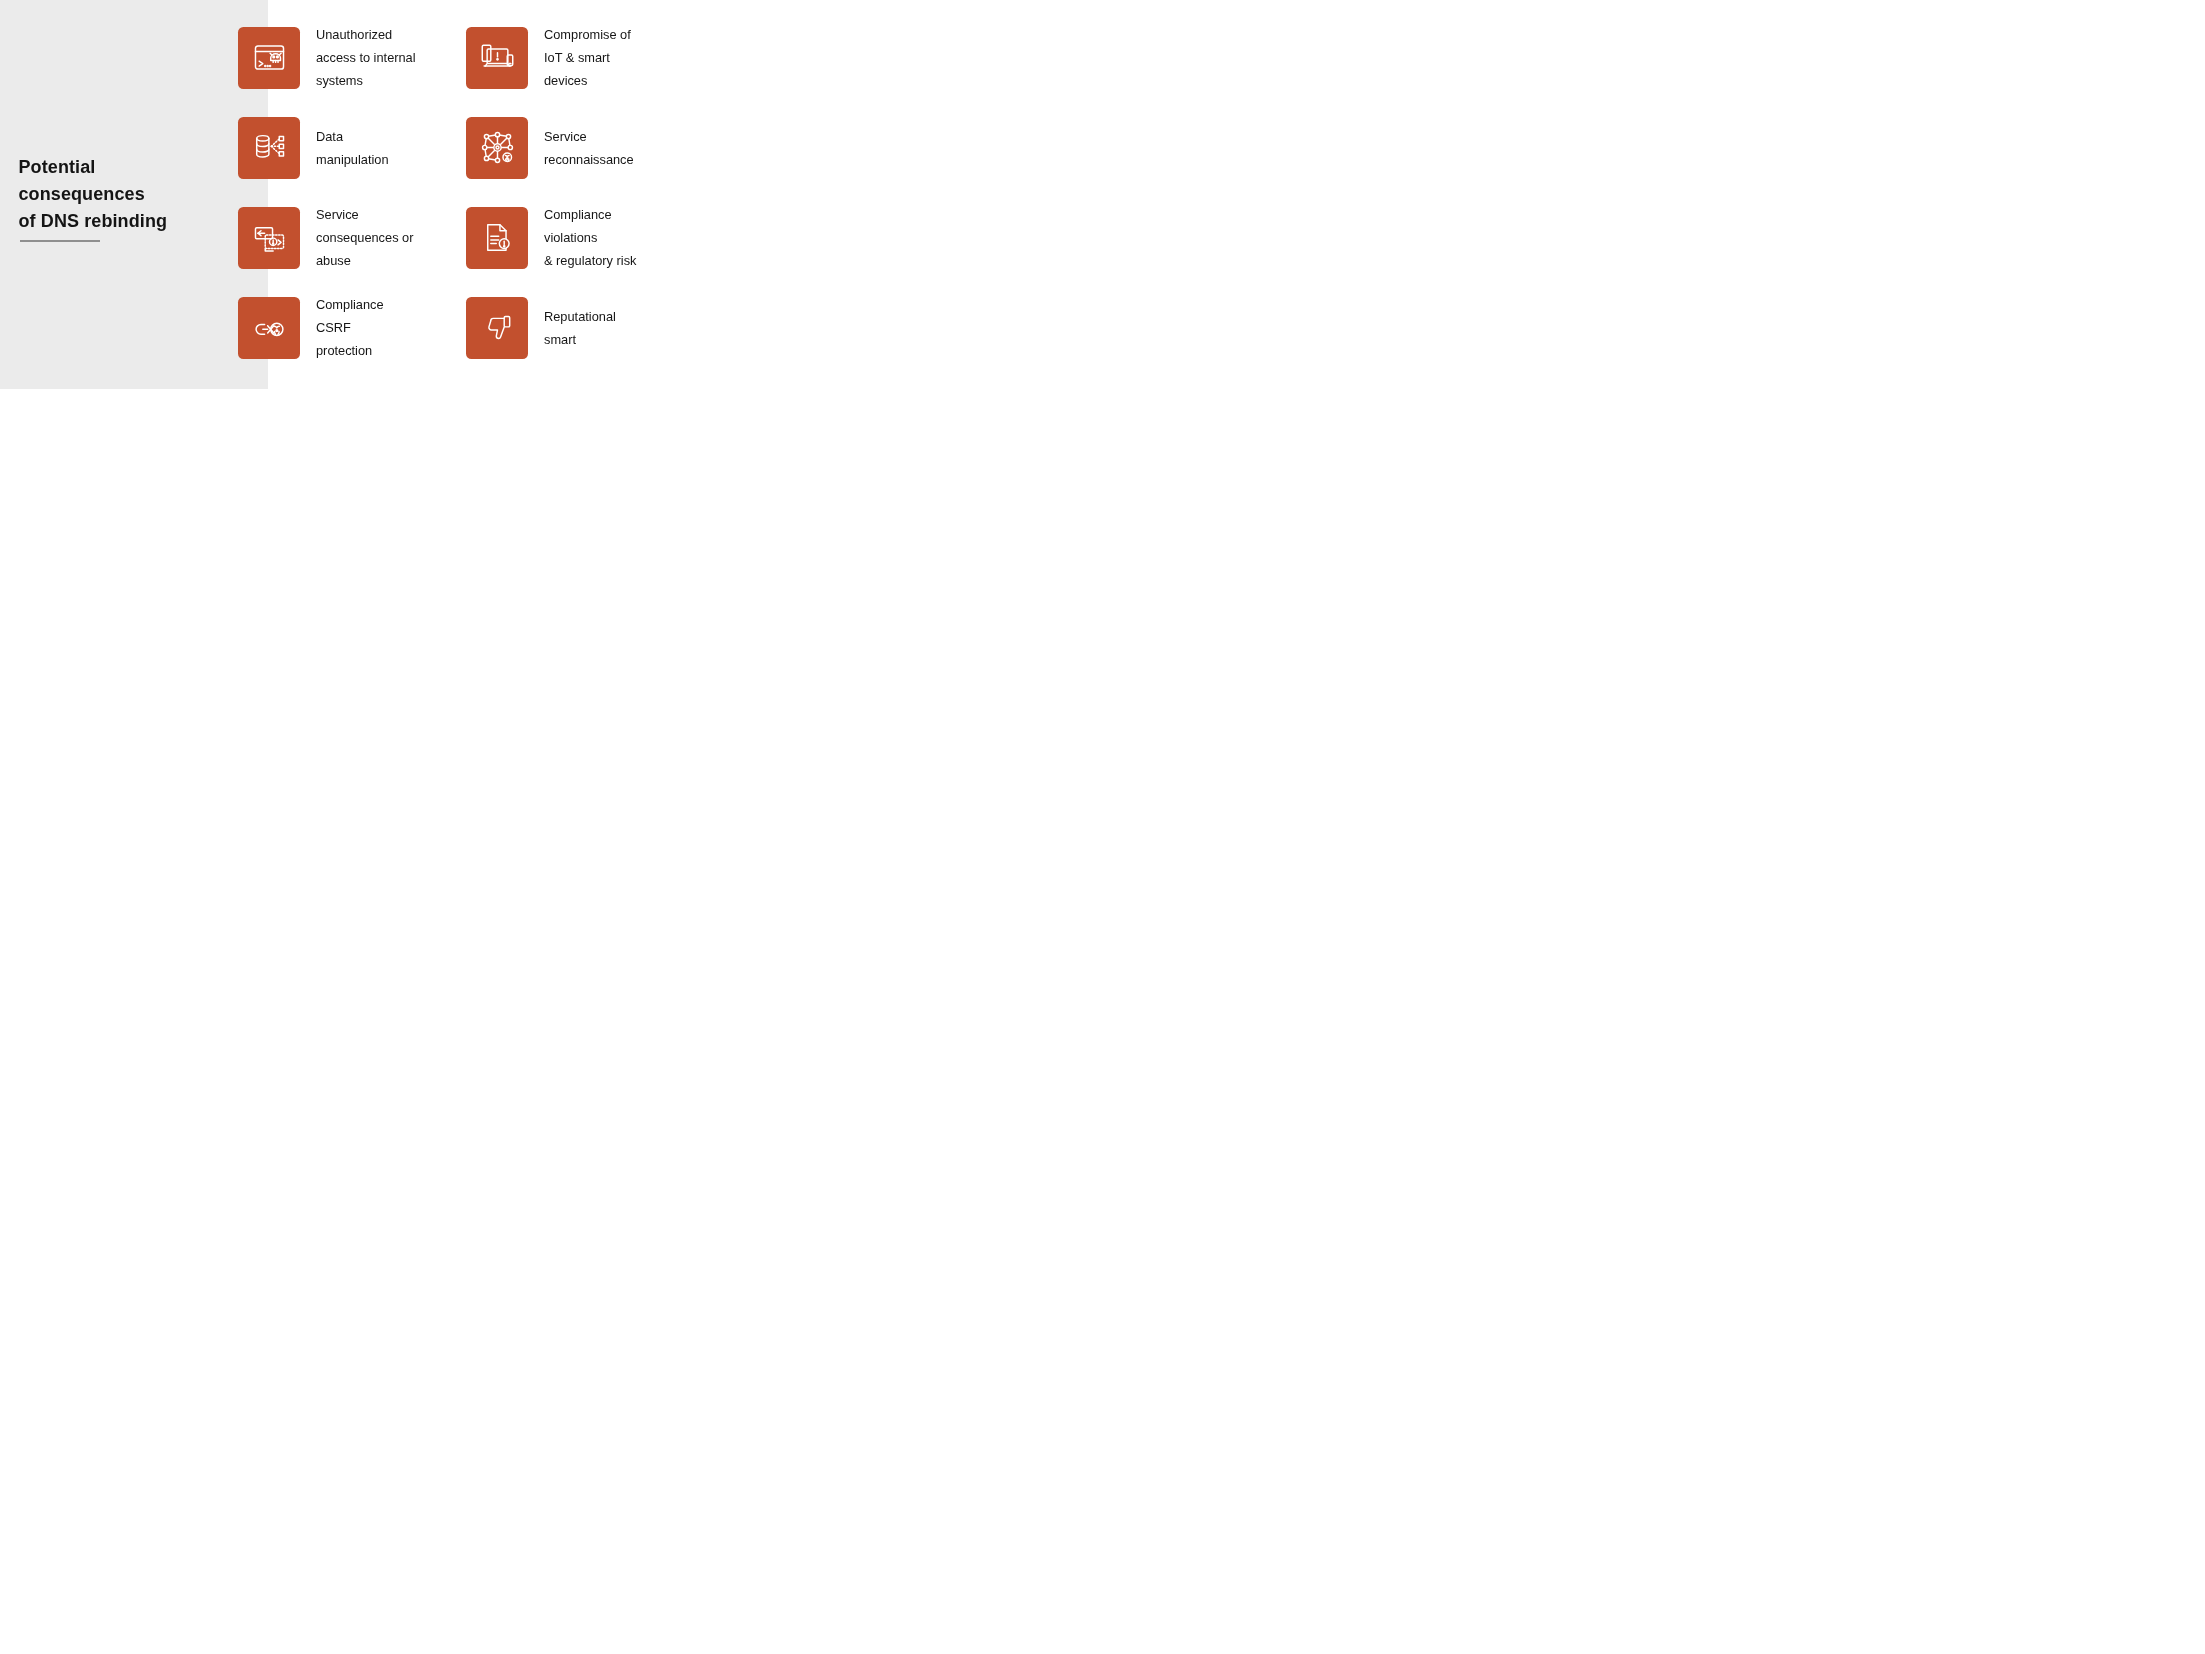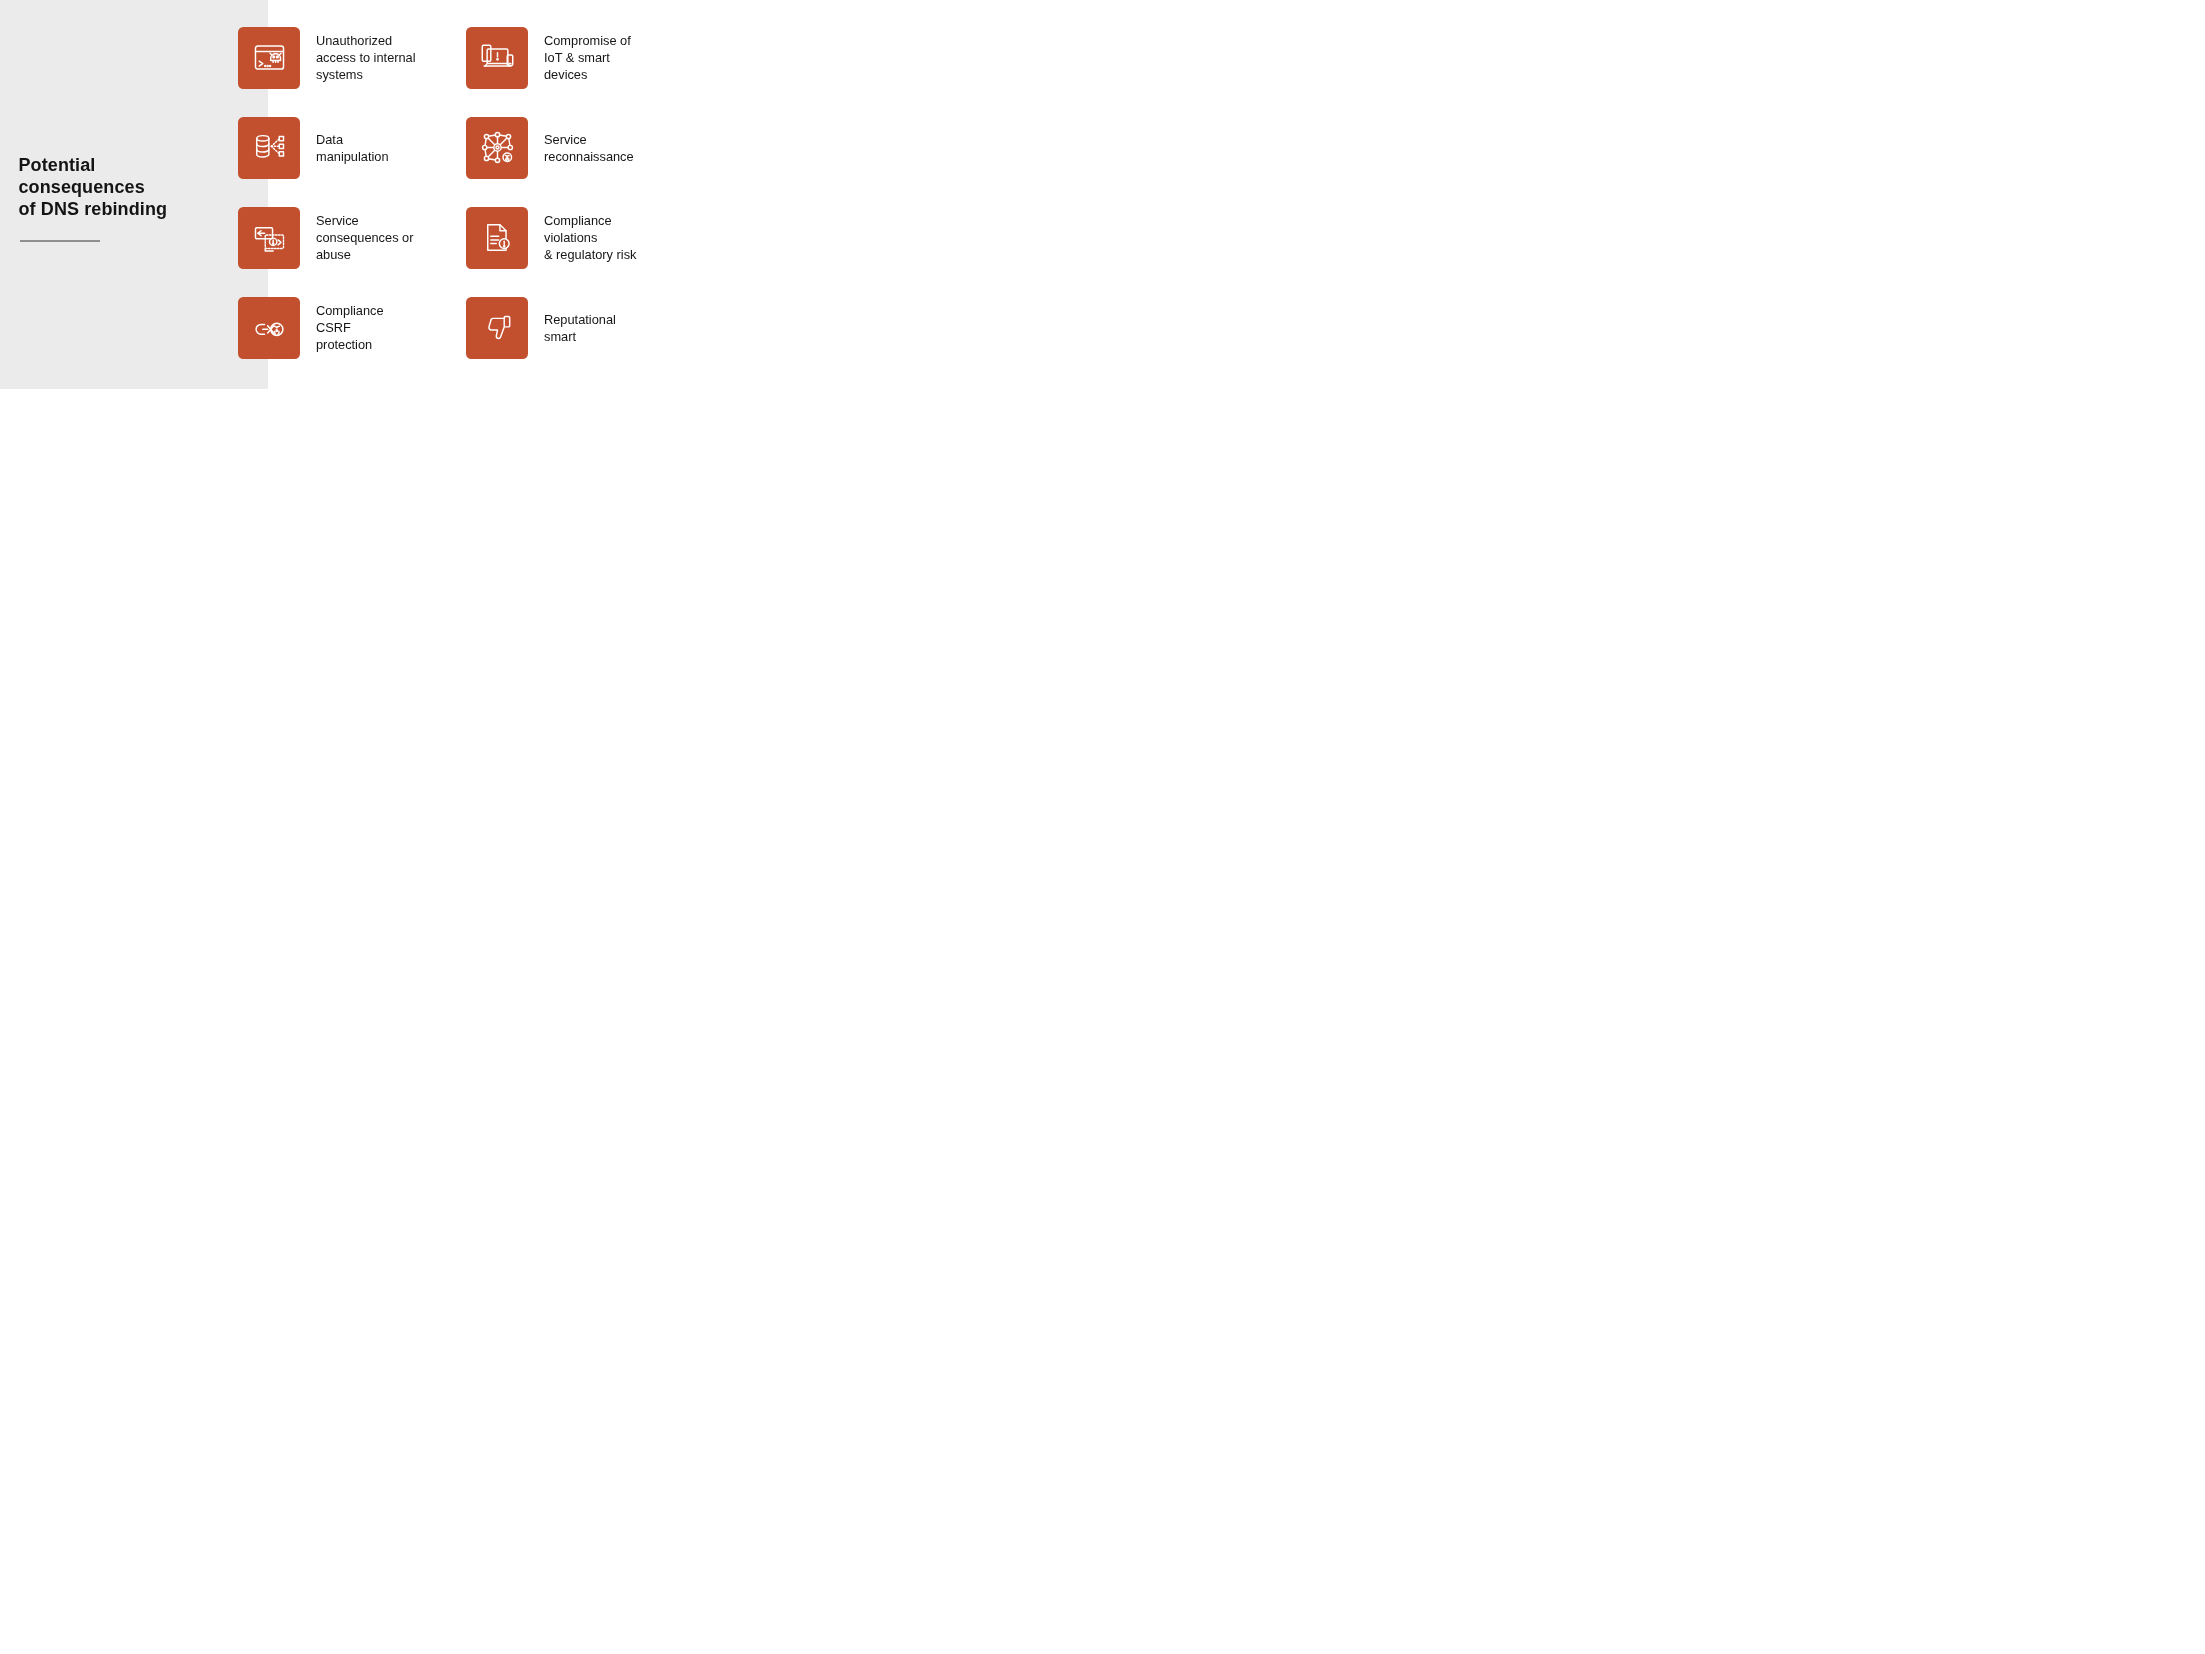--- a/index.html
+++ b/index.html
@@ -21,21 +21,21 @@
     width: 268px;
     height: 389px;
     background: #ebebeb;
   }
   .title {
     position: absolute;
     left: 18.5px;
     top: 154px;
     width: 212px;
     font-size: 18px;
-    line-height: 22px;
+    line-height: 27px;
     font-weight: bold;
     color: #141414;
     white-space: pre-line;
     letter-spacing: 0.1px;
   }
   .title-rule {
     position: absolute;
     left: 20px;
     top: 240px;
     width: 80px;
@@ -82,21 +82,21 @@
     height: 39px;
     stroke: #ffffff;
     fill: none;
     stroke-width: 2.4;
     stroke-linecap: round;
     stroke-linejoin: round;
   }
   .label {
     margin-left: 16px;
     font-size: 12.8px;
-    line-height: 17px;
+    line-height: 23px;
     color: #161616;
     font-weight: 500;
     white-space: pre-line;
   }
 </style>
 </head>
 <body>
 
 <div class="canvas">
 

